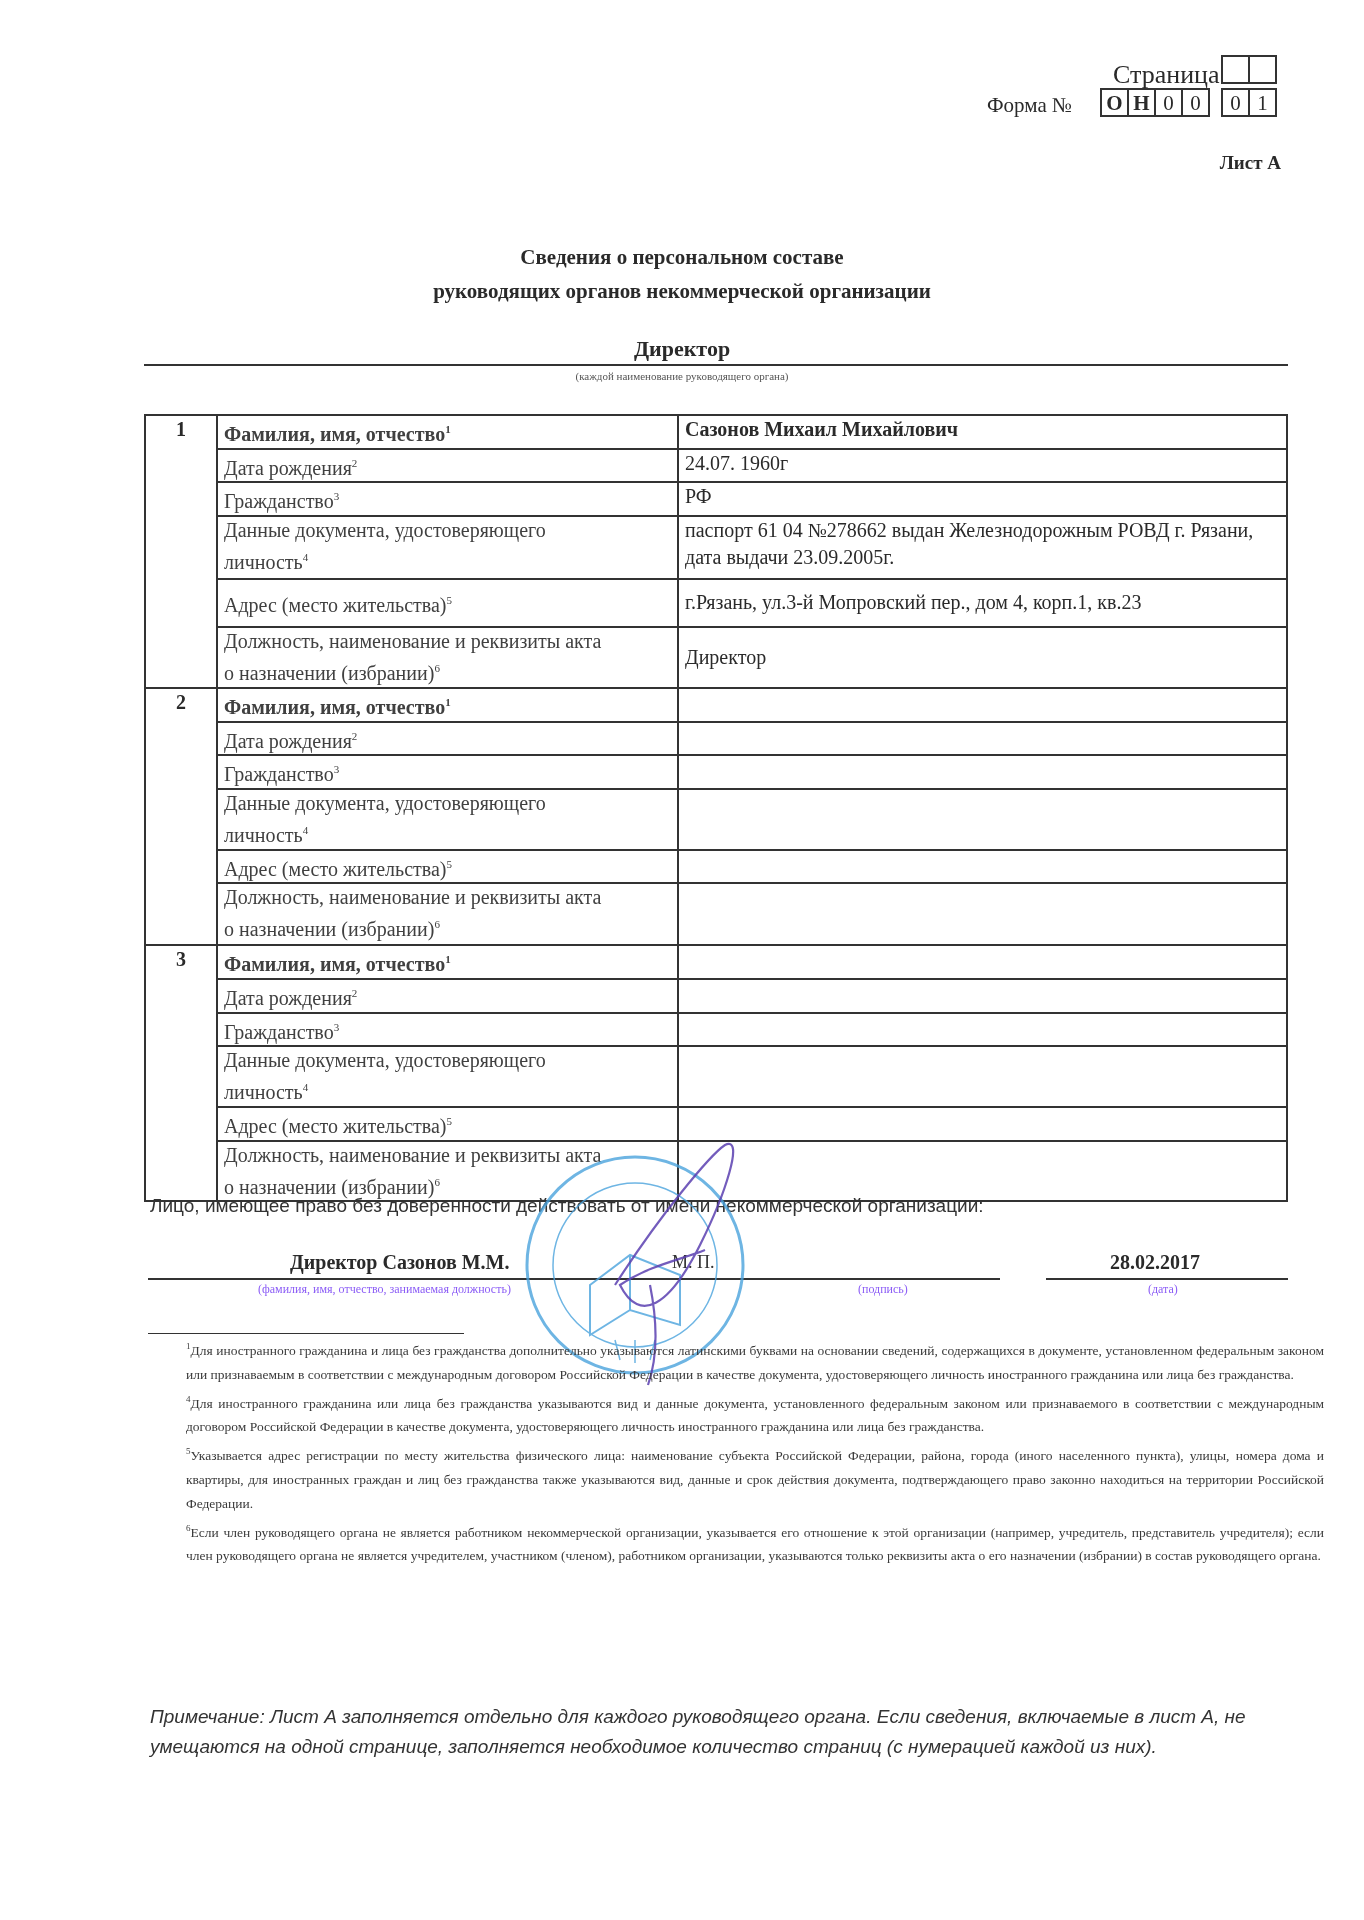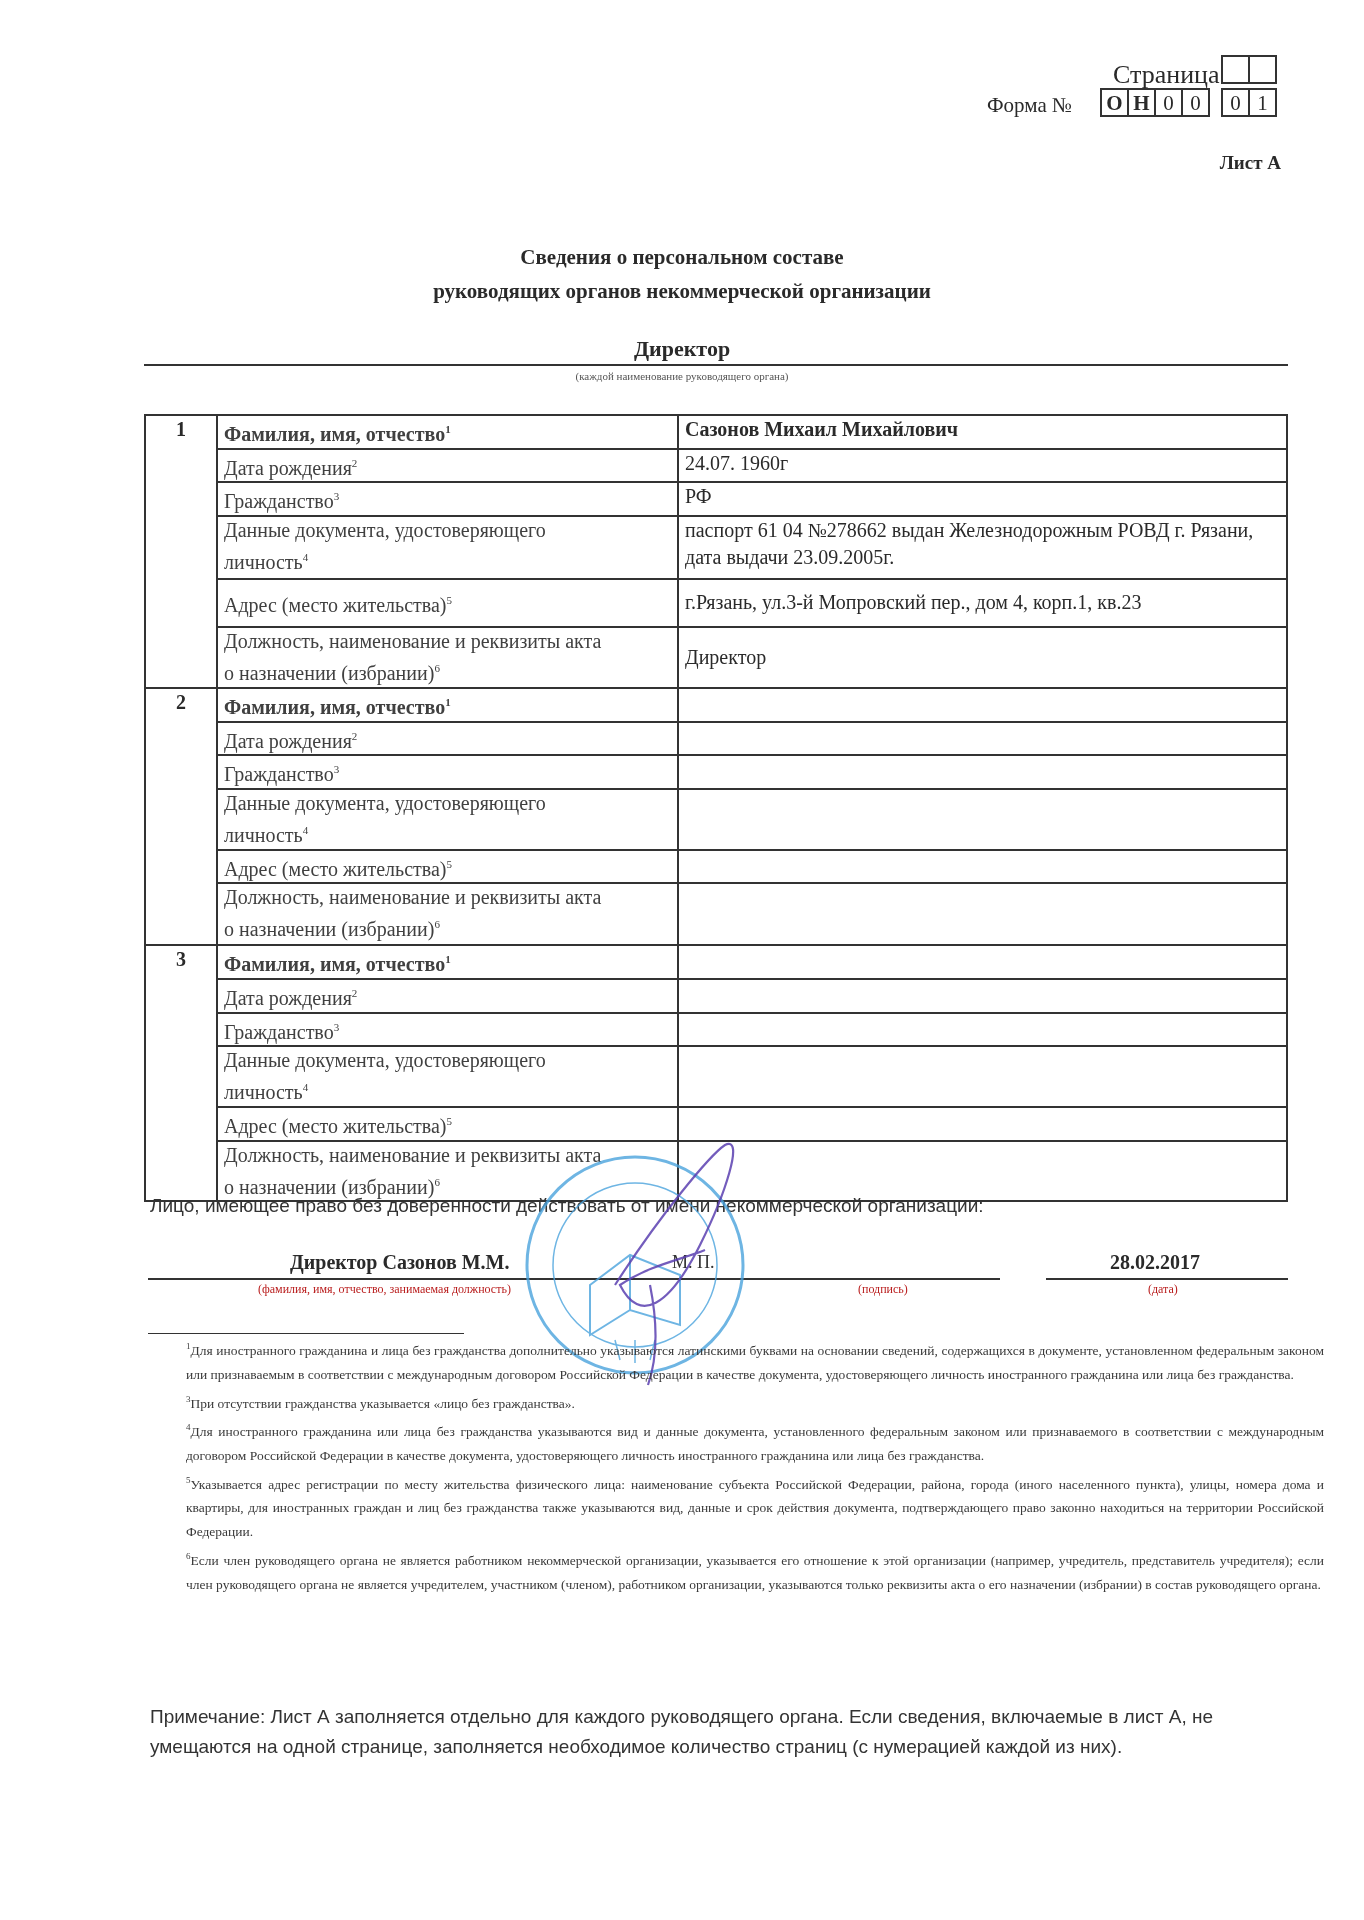--- a/index.html
+++ b/index.html
@@ -25,31 +25,31 @@
   td.num { width: 58px; text-align: center; font-weight: bold; border-bottom: 2px solid #333; }
   td.label { width: 447px; color: #404040; }
   td.value { }
   td.bold { font-weight: bold; }
   sup { font-size: 11px; }
 
   .rights { left: 150px; top: 1195px; font-size: 19px; font-family: "Liberation Sans", sans-serif; color: #333; }
   .sig-name { left: 290px; top: 1251px; font-size: 20px; font-weight: bold; }
   .sig-line1 { left: 148px; width: 852px; top: 1278px; border-top: 2px solid #333; }
   .sig-line2 { left: 1046px; width: 242px; top: 1278px; border-top: 2px solid #333; }
-  .cap { font-size: 12px; color: #b91c1c; top: 1282px; }
+  .cap { font-size: 12px; color: #8b5cf6; top: 1282px; }
   .date { left: 1110px; top: 1251px; font-size: 20px; font-weight: bold; }
   .mp { left: 672px; top: 1252px; font-size: 18px; color: #333; }
 
   .fn-rule { left: 148px; width: 316px; top: 1333px; border-top: 1.5px solid #333; }
   .footnotes { left: 148px; width: 1138px; top: 1334px; font-size: 13.5px; line-height: 24px;
                text-align: justify; color: #3a3a3a; margin-left: 38px; }
   .footnotes p { margin: 0; }
   .footnotes sup { font-size: 9px; }
   .note { left: 150px; width: 1138px; top: 1702px; font-size: 19px; line-height: 30px;
-          font-family: "Liberation Sans", sans-serif; color: #333; }
+          font-family: "Liberation Sans", sans-serif; color: #333; font-style: italic; }
 
   .stamp { left: 520px; top: 1135px; width: 290px; height: 260px; pointer-events: none; }
 </style>
 </head>
 <body>
 
 <div class="abs page-label">Страница</div>
 <div class="box" style="left:1221px; top:55px;"></div>
 <div class="box" style="left:1248px; top:55px;"></div>
 <div class="abs form-label">Форма №</div>
@@ -166,19 +166,18 @@
     <path id="stamp-rays" d="M95 205 L100 225 M115 205 L115 228 M135 205 L130 225" stroke-width="1.5" stroke="#4aa3dd"></path>
   </g>
   <g fill="none" stroke-width="2.2" opacity="0.85">
     <path id="sig-path" d="M95 150 C140 80, 190 20, 205 10 C225 0, 205 60, 180 110 C150 170, 120 190, 100 150 C130 130, 160 125, 185 115 M130 150 C140 200, 135 230, 128 250" stroke="#5a3fb0"></path>
   </g>
 </svg>
 
 <div class="abs fn-rule"></div>
 <div class="abs footnotes" id="footnotes">
     <p><sup>1</sup><span>Для иностранного гражданина и лица без гражданства дополнительно указываются латинскими буквами на основании сведений, содержащихся в документе, установленном федеральным законом или признаваемым в соответствии с международным договором Российской Федерации в качестве документа, удостоверяющего личность иностранного гражданина или лица без гражданства.</span></p>
-    <p><sup>3</sup><span>При отсутствии гражданства указывается «лицо без гражданства».</span></p>
     <p><sup>4</sup><span>Для иностранного гражданина или лица без гражданства указываются вид и данные документа, установленного федеральным законом или признаваемого в соответствии с международным договором Российской Федерации в качестве документа, удостоверяющего личность иностранного гражданина или лица без гражданства.</span></p>
     <p><sup>5</sup><span>Указывается адрес регистрации по месту жительства физического лица: наименование субъекта Российской Федерации, района, города (иного населенного пункта), улицы, номера дома и квартиры, для иностранных граждан и лиц без гражданства также указываются вид, данные и срок действия документа, подтверждающего право законно находиться на территории Российской Федерации.</span></p>
     <p><sup>6</sup><span>Если член руководящего органа не является работником некоммерческой организации, указывается его отношение к этой организации (например, учредитель, представитель учредителя); если член руководящего органа не является учредителем, участником (членом), работником организации, указываются только реквизиты акта о его назначении (избрании) в состав руководящего органа.</span></p>
   </div>
 
 <div class="abs note">Примечание: Лист А заполняется отдельно для каждого руководящего органа. Если сведения, включаемые в лист А, не умещаются на одной странице, заполняется необходимое количество страниц (с нумерацией каждой из них).</div>
 
 </body></html>

